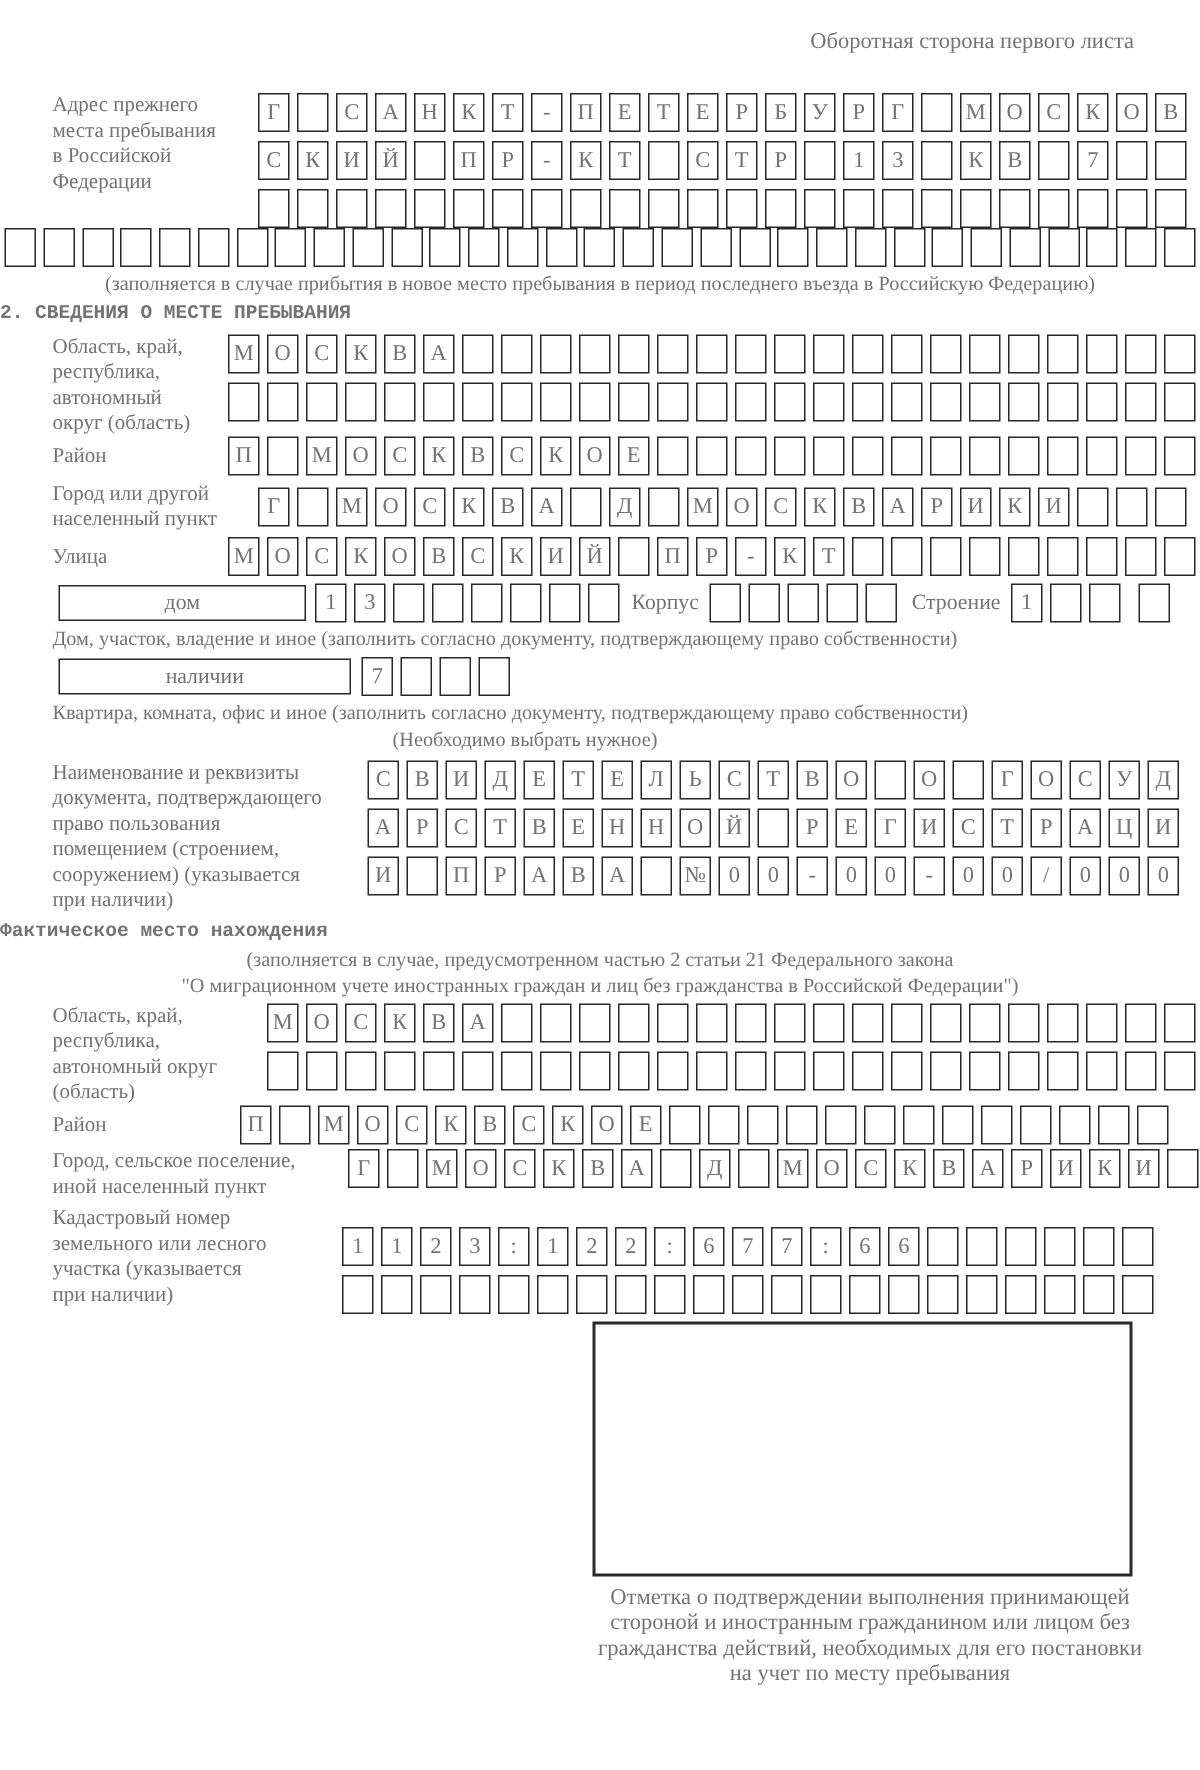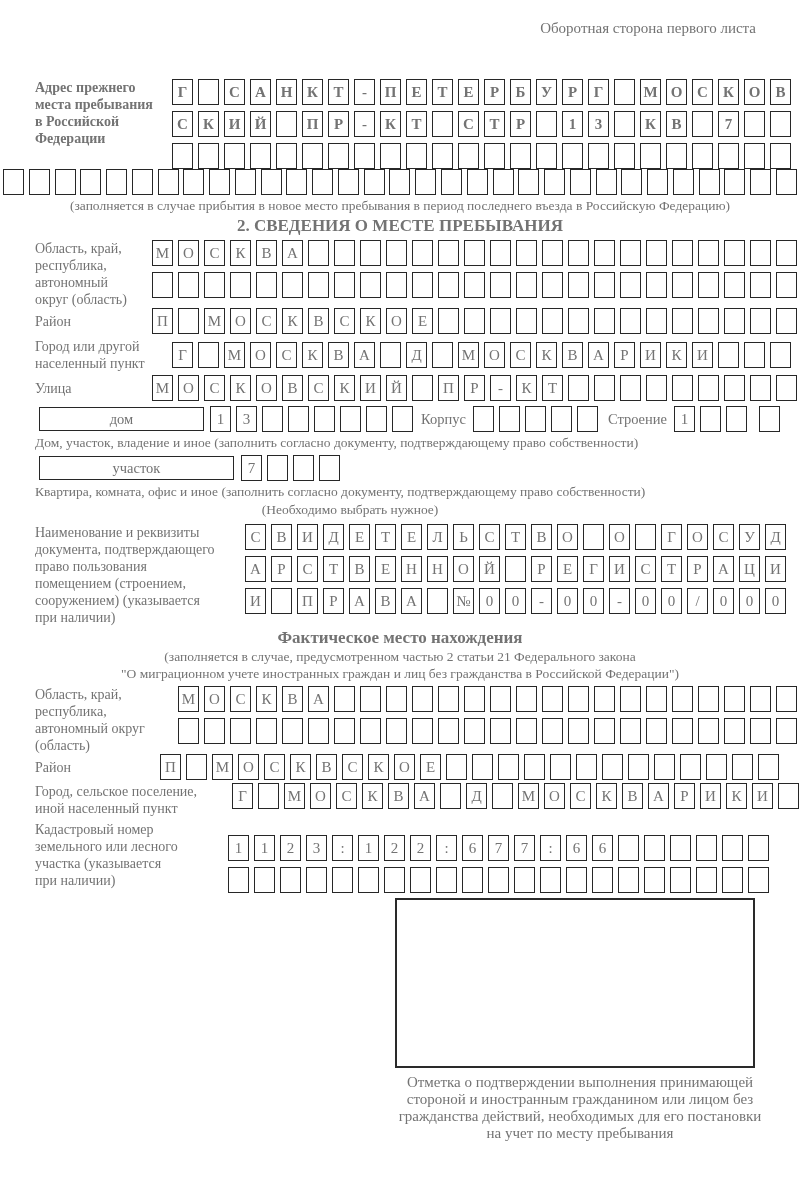--- a/index.html
+++ b/index.html
@@ -19,22 +19,22 @@
   .boxrow { display:flex; gap:5px; }
   .cb {
     flex:0 0 21px; width:21px; height:26px; border:1.5px solid #272727;
     display:flex; align-items:center; justify-content:center;
     font-size:15px; line-height:1; background:#fff;
   }
   .fullrow { margin:0 3px; width:794px; justify-content:space-between; gap:0; }
   .note { font-size:13.5px; line-height:17px; }
   .center { text-align:center; }
   .mt2{margin-top:2px;} .mt3{margin-top:3px;border-radius:10px;} .mt4{margin-top:4px;} .mt5{margin-top:5px;} .mt6{margin-top:6px;}
-  .sec-title { margin-top:2px; text-align:center; font-size:17px; font-weight:bold; line-height:20px; }
-  .top-addr { margin-top:41px;font-weight:bold; }
+  .sec-title { margin-top:2px; font-size:13px; font-weight:bold; line-height:20px;font-family:Liberation Mono, monospace; }
+  .top-addr { margin-top:24px; }
   .fieldbox {
     border:1.5px solid #272727; height:24px; display:flex; align-items:center;
     justify-content:center; font-size:14.5px; background:#fff;
   }
   .domrow { margin-left:39px; display:flex; align-items:center; }
   .inline-lbl { font-size:14.5px; line-height:17px; white-space:nowrap; }
   .cbx {
     flex:0 0 23px; width:23px; height:25px; border:1.6px solid #272727;
     display:flex; align-items:center; justify-content:center;
     font-size:14.5px; font-weight:bold; background:#fff;
@@ -349,21 +349,21 @@
         <span class="cb"></span>
         <span class="cb"></span>
       </div>
     <div class="boxrow" style="margin-left:12px;">
         <span class="cb"></span>
       </div>
   </div>
   <div class="note mt2" style="padding-left:35px;">Дом, участок, владение и иное (заполнить согласно документу, подтверждающему право собственности)</div>
 
   <div class="domrow mt4">
-    <div class="fieldbox" style="width:195px;">участок</div>
+    <div class="fieldbox" style="width:195px;">наличии</div>
     <div class="boxrow" style="margin-left:7px;">
         <span class="cb">7</span>
         <span class="cb"></span>
         <span class="cb"></span>
         <span class="cb"></span>
       </div>
   </div>
   <div class="note mt2" style="padding-left:35px;">Квартира, комната, офис и иное (заполнить согласно документу, подтверждающему право собственности)</div>
 
   <div class="note mesto-note">(Необходимо выбрать нужное)</div>

